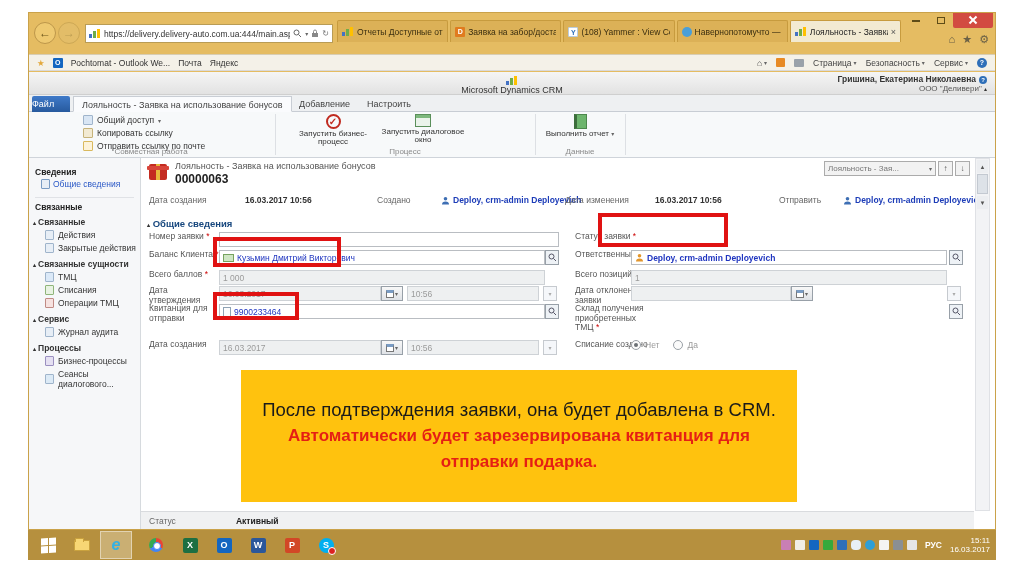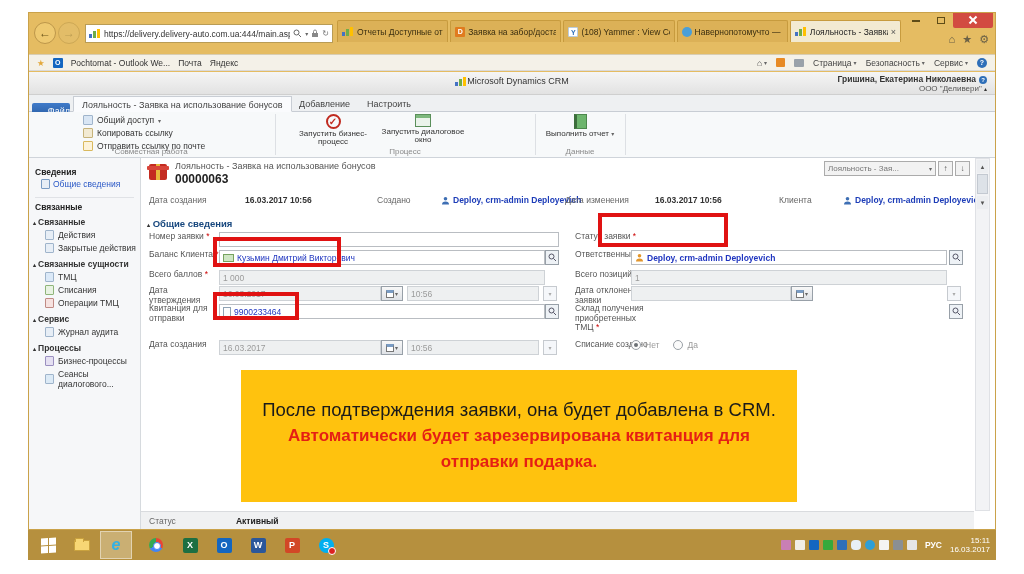--- a/index.html
+++ b/index.html
@@ -49,34 +49,34 @@
   .fav-right { margin-left:auto; display:flex; align-items:center; gap:9px; color:#444; }
   .menu-item { display:flex; align-items:center; gap:2px; }
   .caret { font-size:6px; color:#666; }
   .help-dot { width:10px; height:10px; border-radius:50%; background:#2f6fb8; color:#fff;
     font-size:7px; font-weight:bold; text-align:center; line-height:10px; }
 
   
   .crm-band { position:absolute; left:0; top:59px; right:0; height:23px;
     background:linear-gradient(#f5f5f5,#e2e2e2); border-bottom:1px solid #cfcfcf; }
   .brand { position:absolute; left:0; right:0; top:4px; display:flex; justify-content:center;
-    font-size:9px; color:#333; align-items:center; }
+    font-size:9px; color:#333; align-items:center;flex-direction:column; }
   .bars { position:relative; display:inline-block; width:12px; height:9px; }
   .bars i { position:absolute; bottom:0; width:3px; }
   .bars .b1 { left:0; height:4px; background:#4472c4; }
   .bars .b2 { left:4px; height:7px; background:#70ad47; }
   .bars .b3 { left:8px; height:9px; background:#ffc000; }
   .user-block { position:absolute; right:8px; top:3px; text-align:right; line-height:9px; }
   .user-name { font-size:8.5px; font-weight:bold; color:#333; display:flex; gap:3px; align-items:center; justify-content:flex-end; }
   .user-org { font-size:8px; color:#555; }
 
   .ribbon-tabs { position:absolute; left:0; top:82px; right:0; height:17px; background:#eef0f2;
     border-bottom:1px solid #c8cdd4; font-size:9px; color:#444; }
-  .file-tab { position:absolute; left:3px; top:8px; width:38px; height:16px;
-    background:linear-gradient(#3f7ac9,#275a9e); color:#fff; text-align:right;
+  .file-tab { position:absolute; left:3px; top:1px; width:38px; height:16px;
+    background:linear-gradient(#3f7ac9,#275a9e); color:#fff; text-align:left;
     line-height:16px; border-radius:2px 2px 0 0; }
   .rtab { position:absolute; top:1px; height:16px; line-height:16px; padding:0 8px; }
   .rtab.active { left:44px; background:#fafbfd; border:1px solid #c8cdd4; border-bottom:1px solid #fafbfd; }
   .rtab.t2 { left:262px; } .rtab.t3 { left:330px; }
 
   .ribbon-body { position:absolute; left:0; top:99px; right:0; height:46px;
     background:#f7f9fa; border-bottom:1px solid #cfd4da; font-size:8.5px; color:#333; }
   .rib-sep { position:absolute; top:2px; bottom:2px; width:1px; background:#dde0e4; }
   .small-btn { position:absolute; left:6px; display:flex; align-items:center; gap:4px; height:12px;padding-left:48px; }
   .sb-ico { width:10px; height:10px; border:1px solid #9fb4cb; background:#d9e6f4; border-radius:1px; }
@@ -440,21 +440,21 @@
         <div class="meta" style="left:236px">Создано</div>
         <div class="meta link" style="left:300px">
           <svg width="9" height="9" viewBox="0 0 9 9">
               <circle cx="4.5" cy="2.8" r="1.8" fill="#3e6fb4"></circle>
               <path d="M1 8.5 a3.5 3 0 0 1 7 0 z" fill="#3e6fb4"></path>
             </svg>
           <span>Deploy, crm-admin Deployevich</span>
         </div>
         <div class="meta" style="left:424px">Дата изменения</div>
         <div class="meta val" style="left:514px">16.03.2017 10:56</div>
-        <div class="meta" style="left:638px">Клиента</div>
+        <div class="meta" style="left:638px">Отправить</div>
         <div class="meta link" style="left:702px">
           <svg width="9" height="9" viewBox="0 0 9 9">
               <circle cx="4.5" cy="2.8" r="1.8" fill="#3e6fb4"></circle>
               <path d="M1 8.5 a3.5 3 0 0 1 7 0 z" fill="#3e6fb4"></path>
             </svg>
           <span>Deploy, crm-admin Deployevich</span>
         </div>
 
         <div class="section-title"><span class="tri">▴</span> <span>Общие сведения</span></div>
 

